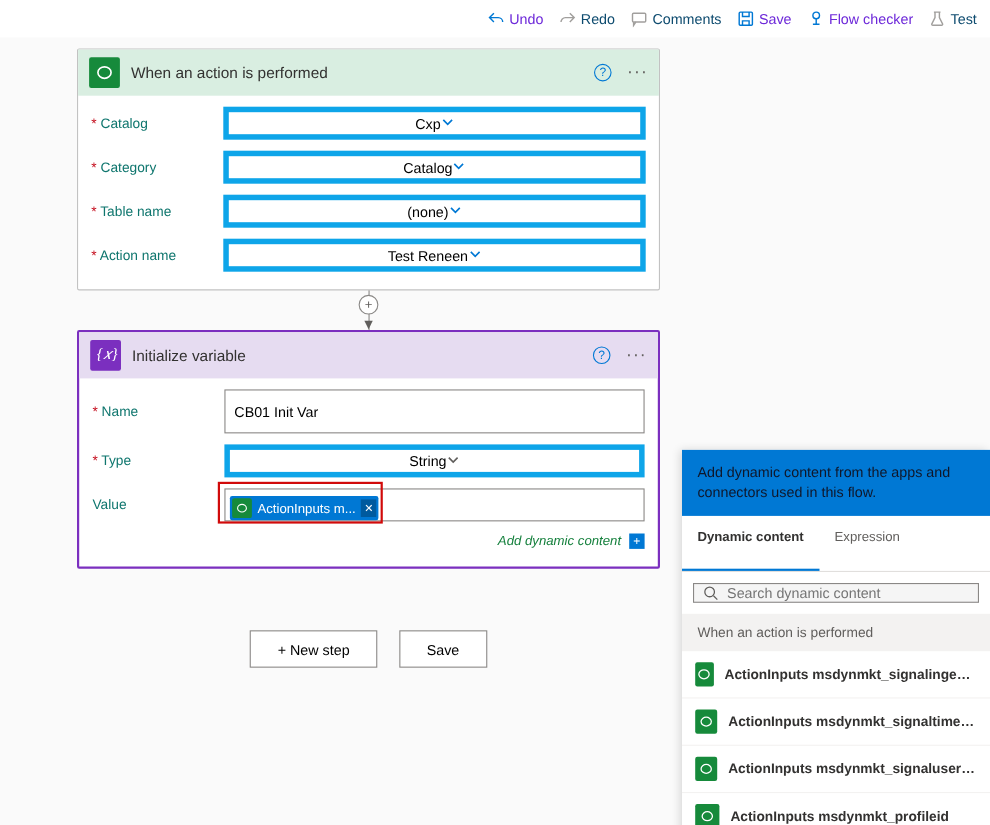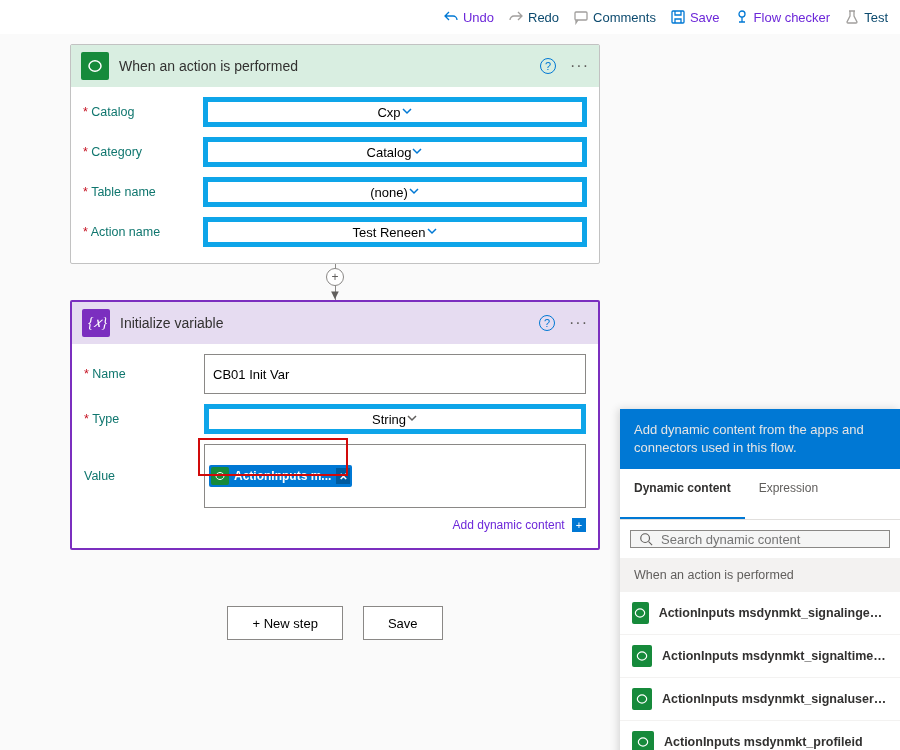--- a/index.html
+++ b/index.html
@@ -30,46 +30,46 @@
   .row { display:flex; align-items:center; margin-bottom:10px; }
   .row:last-child { margin-bottom:0; }
   .label-col { width:120px; font-size:12.5px; color:#0f766e; }
   .req::before { content:"* "; color:#c50f1f; }
   .field-col { flex:1; }
 
   .select-box { height:30px; border:5px solid #0ea5e9; display:flex; align-items:center; justify-content:center; padding:0 8px; font-size:13px; cursor:pointer; background:#fff; }
   .select-box .chev { color:#0078d4; }
   .input-box { height:40px; border:1px solid #8a8886; padding:0 8px; font-size:13px; width:100%; }
 
-  .token-field { min-height:30px; border:1px solid #8a8886; padding:20px 4px; display:flex; align-items:flex-start;font-weight:bold; }
+  .token-field { min-height:30px; border:1px solid #8a8886; padding:0 4px; display:flex; align-items:flex-end; }
   .token { display:flex; align-items:center; gap:3px; background:#0078d4; color:#fff; font-size:12px; padding:2px 2px 2px 2px; border-radius:2px; }
   .token .tk-icon { width:18px;height:18px;background:#168a3b;border-radius:2px;display:flex;align-items:center;justify-content:center; }
   .token .tk-label { padding:0 2px 0 2px; }
   .token .tk-x { background:#005a9e; width:14px; height:16px; display:flex;align-items:center;justify-content:center; font-size:10px; cursor:pointer; }
   .red-box { position:absolute; border:2px solid #d10a0a; pointer-events:none; }
 
   .add-dyn { text-align:right; font-size:12px; margin-top:6px; }
-  .add-dyn a { color:#6d28d9; text-decoration:none; cursor:pointer; }
+  .add-dyn a { color:#15803d; text-decoration:none; cursor:pointer;font-style:italic; }
   .add-dyn .plus { display:inline-block; width:14px;height:14px; background:#0078d4; color:#fff; font-size:11px; line-height:14px; text-align:center; margin-left:4px; }
 
   
   .connector { width:530px; margin-left:70px; height:36px; position:relative; }
   .connector::before { content:""; position:absolute; left:50%; top:0; bottom:0; width:1px; background:#8a8886; }
   .conn-plus { position:absolute; left:50%; top:4px; transform:translateX(-50%); width:18px;height:18px; border:1px solid #8a8886; border-radius:50%; background:#fff; display:flex;align-items:center;justify-content:center; font-size:12px; color:#605e5c; cursor:pointer; }
   .conn-arrow { position:absolute; left:50%; bottom:-2px; transform:translateX(-50%); color:#605e5c; font-size:13px; }
 
   .card.purple-card { border:2px solid #7b2fbf; }
 
   
   .btn-row { display:flex; gap:20px; justify-content:center; width:530px; margin-left:70px; margin-top:56px; }
   .btn { height:34px; padding:0 24px; border:1px solid #8a8886; background:#fff; font-size:13px; cursor:pointer; }
 
   
   .dyn-panel { position:absolute; right:0; top:409px; width:280px; background:#fff; box-shadow:-2px 0 8px rgba(0,0,0,0.15); }
-  .dyn-head { background:#0078d4; color:#e5e5e5; padding:12px 14px; font-size:13px; line-height:1.4; }
+  .dyn-head { background:#0078d4; color:#0f172a; padding:12px 14px; font-size:13px; line-height:1.4; }
   .dyn-tabs { display:flex; border-bottom:1px solid #e1dfdd; }
   .dyn-tab { padding:12px 14px 22px; font-size:12px; color:#605e5c; cursor:pointer; }
   .dyn-tab.active { color:#323130; font-weight:600; border-bottom:2px solid #0078d4; }
   .dyn-search-wrap { padding:10px 10px; }
   .dyn-search { display:flex; align-items:center; gap:8px; border:1px solid #8a8886; height:18px; padding:0 8px; background:#f5f5f5; }
   .dyn-search input { border:none; outline:none; background:transparent; flex:1; font-size:13px; }
   .dyn-group { background:#f3f2f1; padding:10px 14px; font-size:12.5px; color:#605e5c; }
   .dyn-item { display:flex; align-items:center; gap:10px; padding:10px 12px; font-size:12.5px; color:#323130; cursor:pointer; border-bottom:1px solid #f3f2f1; }
   .dyn-item .dyn-ic { width:22px;height:22px;background:#168a3b;border-radius:2px;display:flex;align-items:center;justify-content:center; }
   .dyn-item .dyn-ic svg { width:14px;height:14px;color:#fff; }

